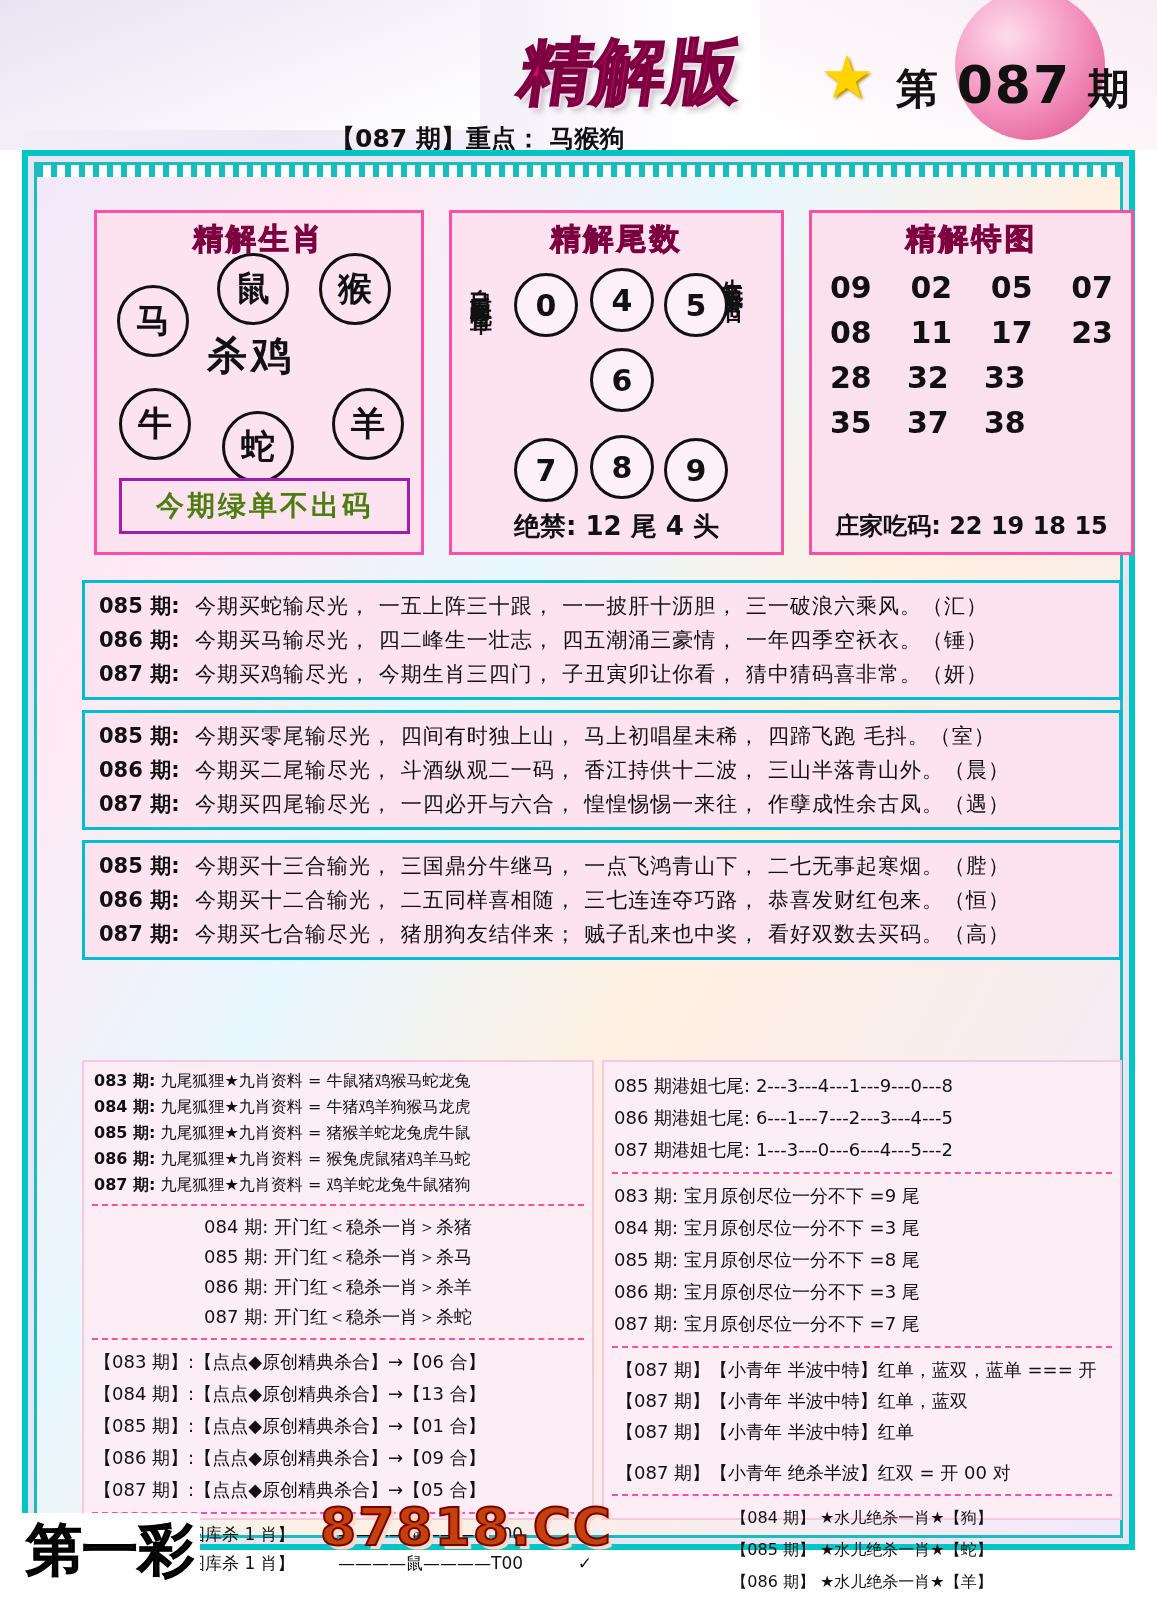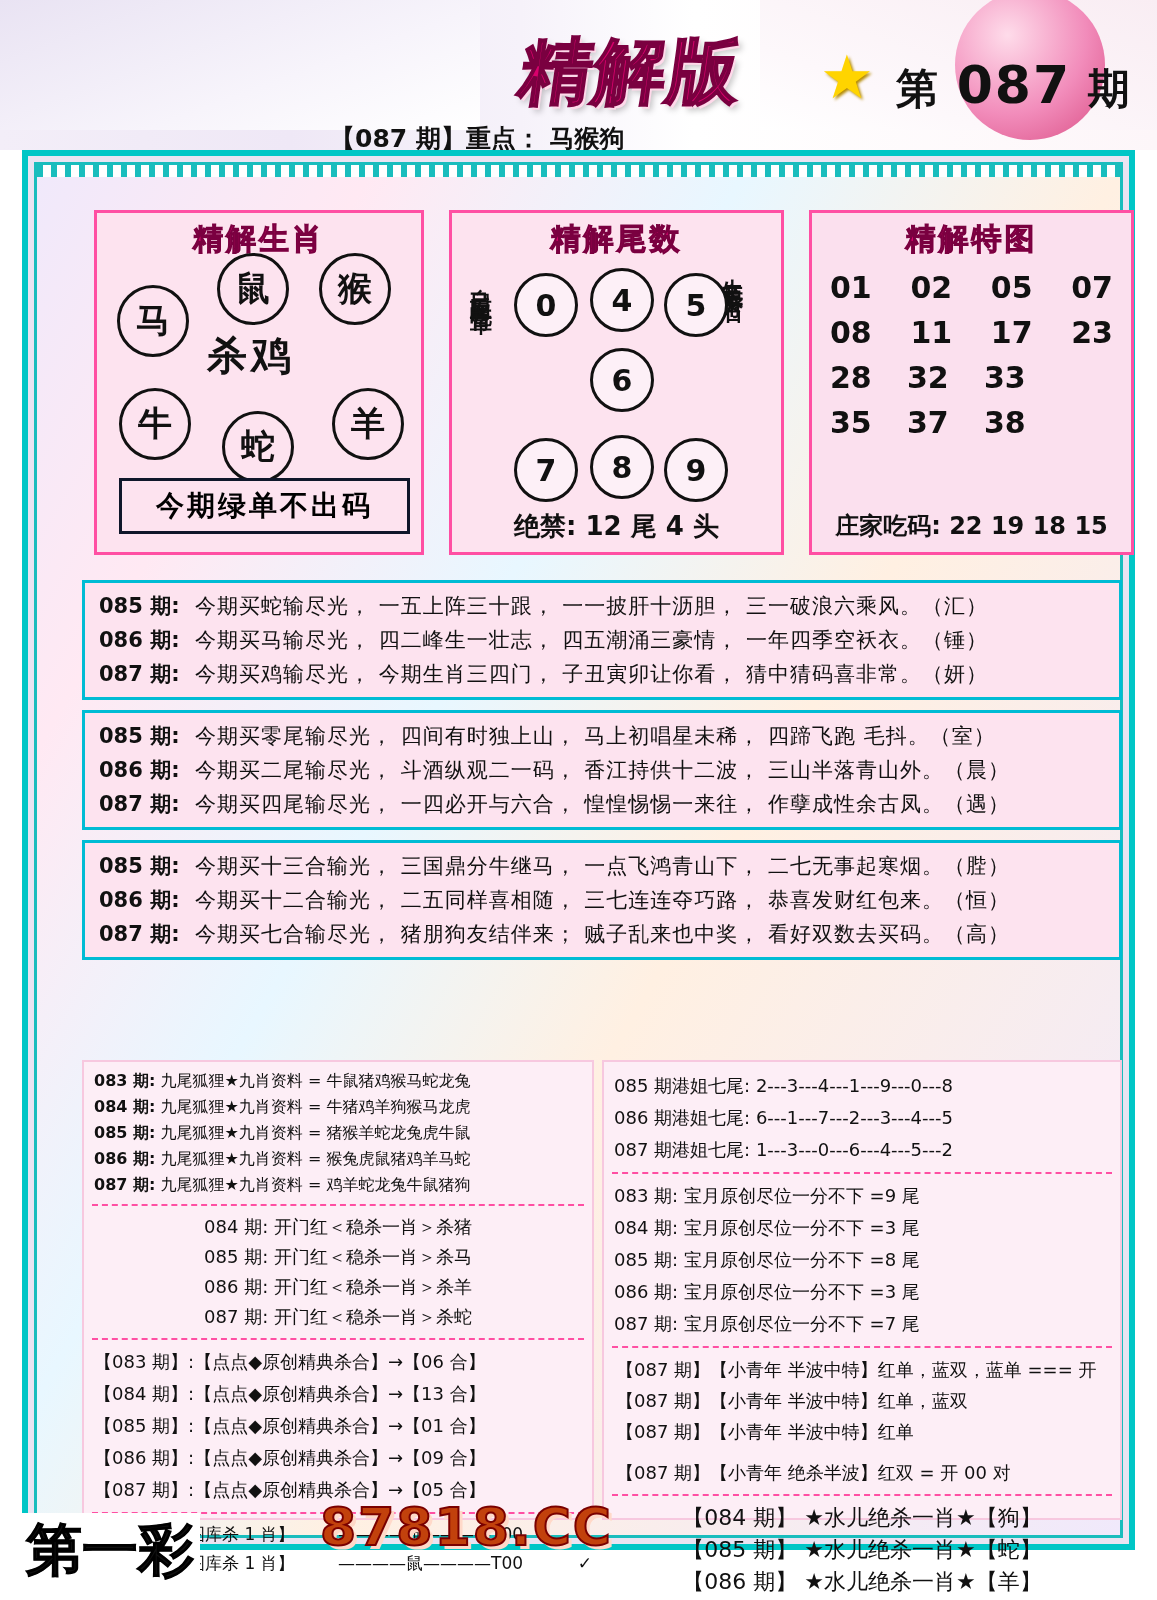--- a/index.html
+++ b/index.html
@@ -90,23 +90,23 @@
     border:3px solid #111;background:#fde3ef;
     font-size:34px;font-weight:bold;color:#111;
     display:flex;align-items:center;justify-content:center;
   }
   #kill-word{
     position:absolute;left:110px;top:115px;font-size:40px;font-weight:bold;color:#111;
     letter-spacing:4px;
   }
   #green-note{
     position:absolute;left:22px;top:265px;width:285px;height:50px;
-    border:3px solid #0f172a;background:#fde3ef;
+    border:3px solid #a21caf;background:#fde3ef;
     display:flex;align-items:center;justify-content:center;
-    font-size:28px;font-weight:bold;color:#000000;letter-spacing:3px;
+    font-size:28px;font-weight:bold;color:#4d7c0f;letter-spacing:3px;
   }
 
   .tail-ball{
     position:absolute;width:58px;height:58px;border-radius:50%;
     border:3px solid #111;background:#fdf0f7;
     display:flex;align-items:center;justify-content:center;
     font-size:30px;font-weight:bold;color:#111;
   }
   .vtext{
     position:absolute;writing-mode:vertical-rl;text-orientation:upright;
@@ -154,21 +154,21 @@
     border-top:2px dashed #ff4fa3;margin:6px 8px;
   }
   .mid-row{font-size:18px;color:#111;line-height:30px;text-align:center;}
   .hl-row{font-size:18px;color:#111;line-height:32px;padding-left:10px;}
   .tbl-row{font-size:17px;color:#111;line-height:29px;display:flex;padding-left:14px;}
   .tbl-row .c1{width:90px;}
   .tbl-row .c2{width:150px;}
   .tbl-row .c3{flex:1;}
   .check{color:#111;}
   .pinkrow{font-size:18px;line-height:31px;color:#111;padding-left:12px;}
-  .boxrow{font-size:22px;line-height:32px;color:#111;text-align:center;}
+  .boxrow{font-size:16px;line-height:32px;color:#111;text-align:center;}
 
   
   #footer{
     position:absolute;left:0;top:1495px;width:1068px;height:105px;
   }
   #footer-badge{
     position:absolute;left:20px;top:18px;font-size:56px;font-weight:bold;color:#111;
     background:#ffffff;padding:0 6px;
     -webkit-text-stroke:1px #000;
   }
@@ -220,21 +220,21 @@
       <div class="tail-ball" style="left:138px;top:135px;">6</div>
       <div class="tail-ball" style="left:62px;top:225px;">7</div>
       <div class="tail-ball" style="left:138px;top:222px;">8</div>
       <div class="tail-ball" style="left:212px;top:225px;">9</div>
       <div id="p2-bottom">绝禁: 12 尾 4 头</div>
     </div>
 
     <div class="panel" id="p3">
       <div class="panel-title">精解特图</div>
       <div class="numrow">
-        <span>01</span>
+        <span>09</span>
         <span>02</span>
         <span>05</span>
         <span>07</span>
       </div>
       <div class="numrow">
         <span>08</span>
         <span>11</span>
         <span>17</span>
         <span>23</span>
       </div>

